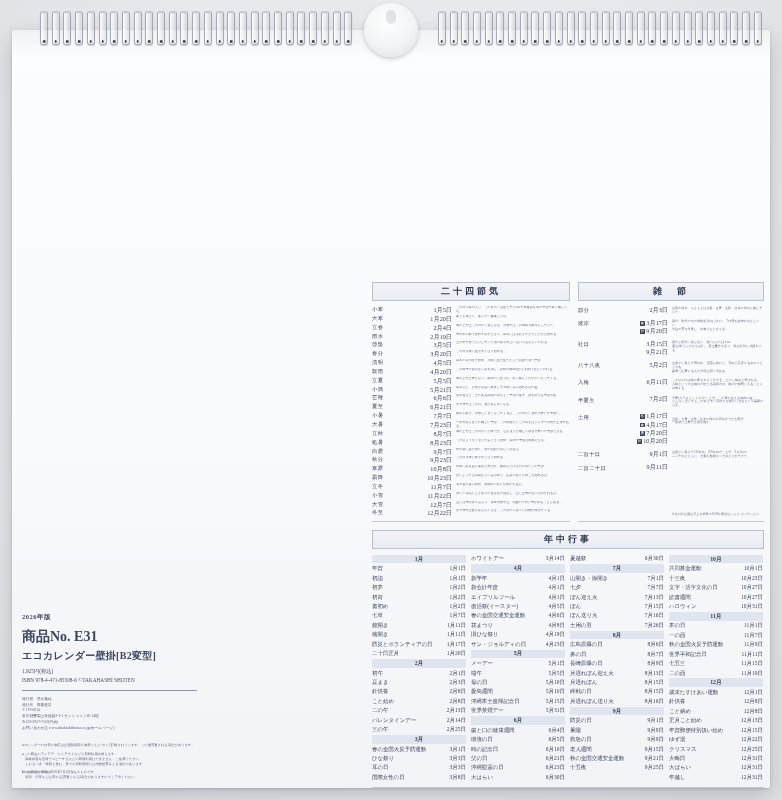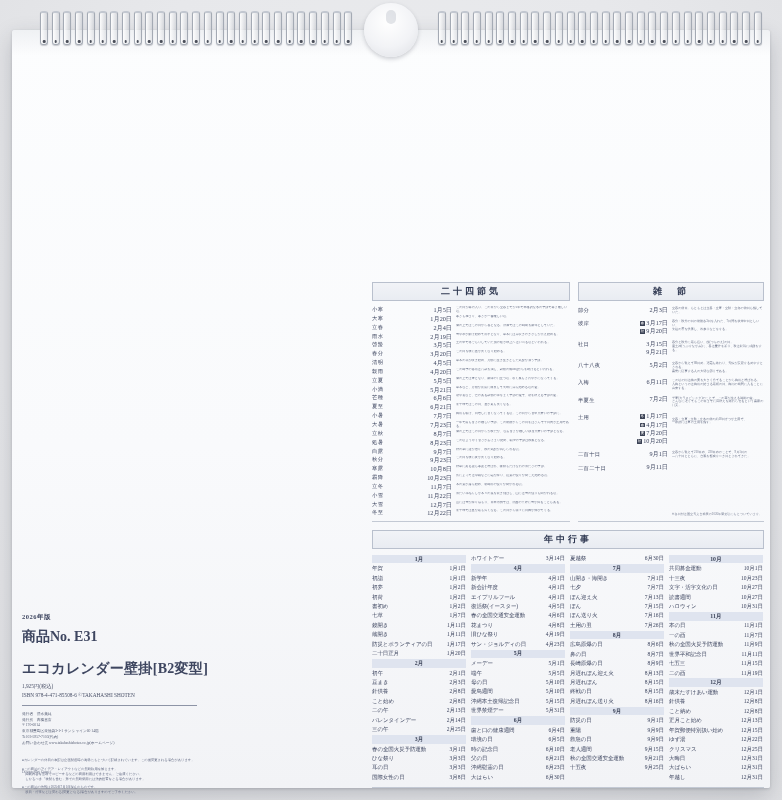--- a/index.html
+++ b/index.html
@@ -68,21 +68,21 @@
   .col{width:94px;flex:none;}
   .m-hdr{height:8.8px;margin:.6px 0;background:#dfe4ef;display:flex;align-items:center;justify-content:center;
     font-size:5.8px;font-weight:bold;color:#3a4258;}
   .e-row{display:flex;justify-content:space-between;align-items:center;height:9.45px;}
   .e-name{font-size:5.5px;white-space:nowrap;letter-spacing:-.1px;}
   .e-date{font-size:5.5px;white-space:nowrap;margin-left:2px;}
   
   .prod{position:absolute;left:10px;top:583px;width:330px;}
   .p-year{font-size:6.5px;font-weight:bold;letter-spacing:.5px;}
   .p-no{font-size:14px;font-weight:bold;margin-top:6px;}
-  .p-title{font-size:14px;font-weight:bold;margin-top:14px;letter-spacing:.3px;}
+  .p-title{font-size:10px;font-weight:bold;margin-top:3px;letter-spacing:.3px;}
   .p-price{font-size:5.3px;margin-top:5px;color:#4a5168;}
   .p-isbn{font-size:5.3px;margin-top:2px;color:#4a5168;}
   .p-rule{width:175px;height:1px;background:#8d94a6;margin:7px 0 6px 0;}
   .p-pub{font-size:3.7px;line-height:1.55;color:#5a6278;white-space:pre-line;}
   .p-notes{margin-top:12px;font-size:3.3px;line-height:1.5;color:#5f6780;}
   .p-note{white-space:pre-line;margin-bottom:3.5px;}
   .p-design{position:absolute;left:10px;top:740px;font-size:3.6px;color:#6a7288;}
 </style>
 </head>
 <body>

